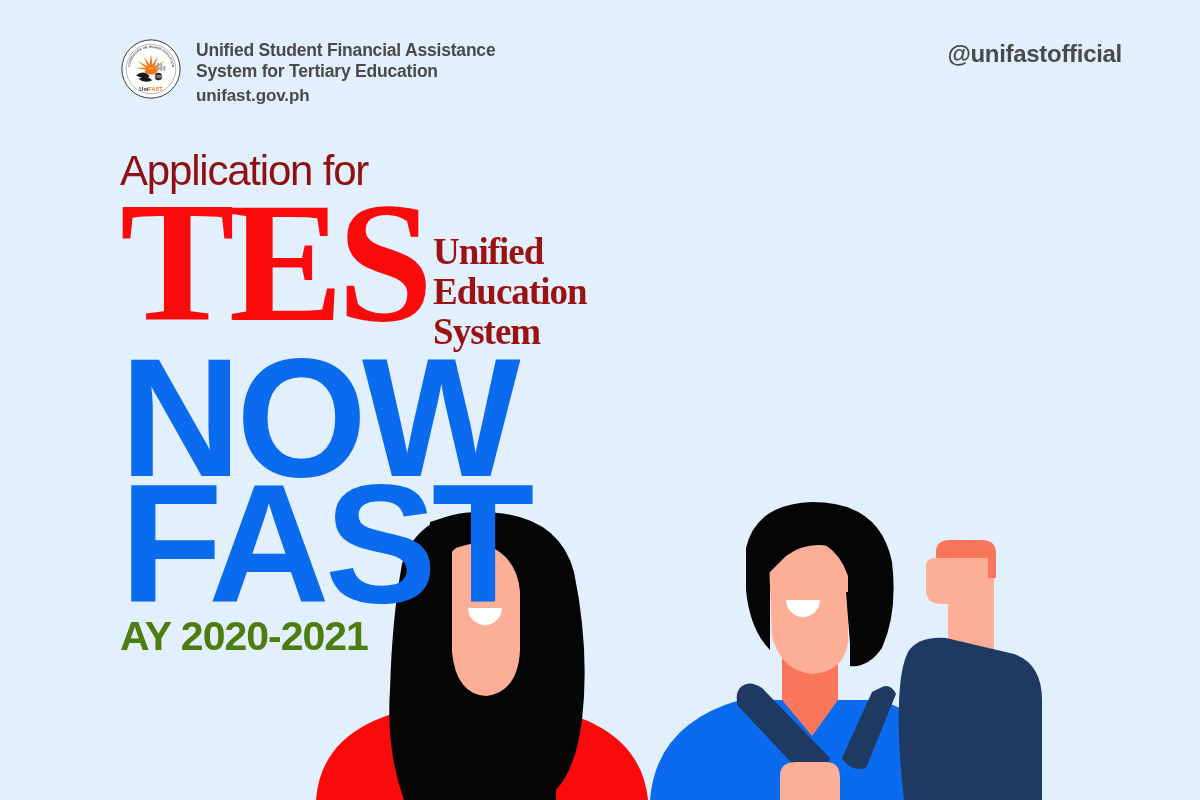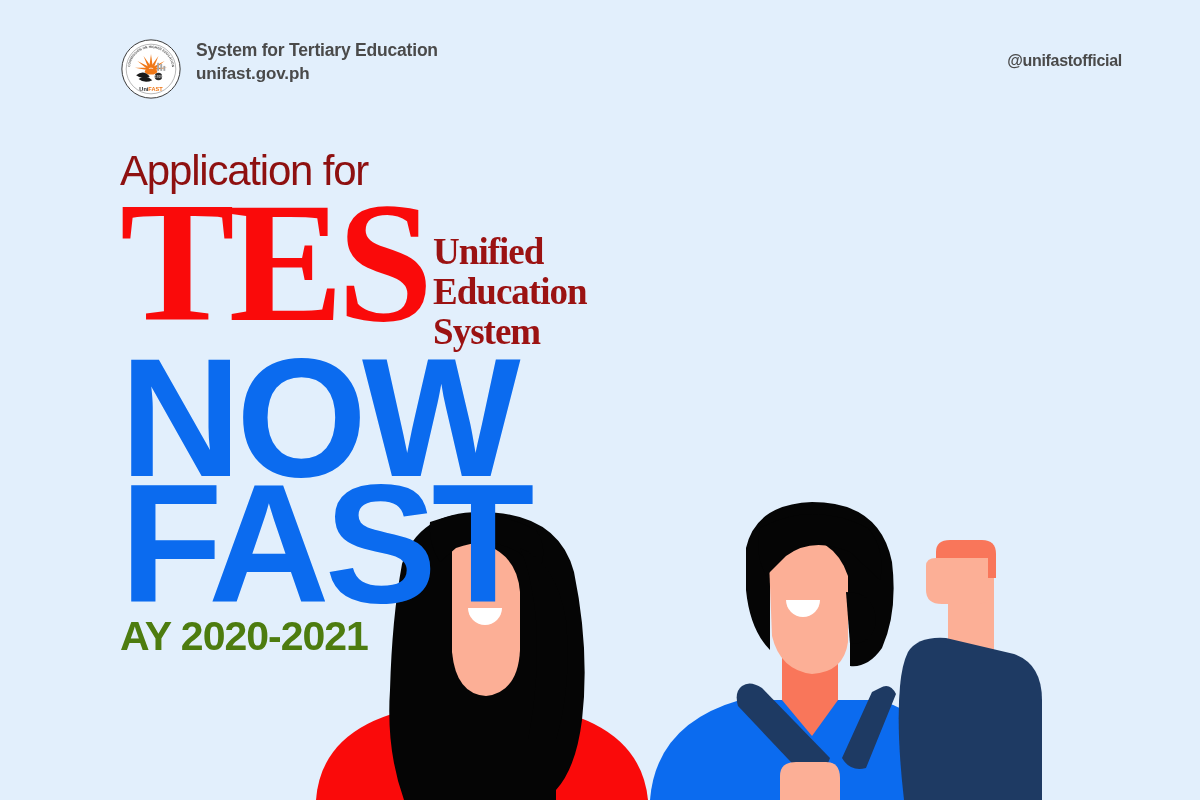--- a/index.html
+++ b/index.html
@@ -24,22 +24,22 @@
   #org-text { padding-top:2px; }
   .org-line {
     font-size:17.5px; font-weight:bold; color:#4A4A4A;
     line-height:1.22; letter-spacing:-0.2px; white-space:nowrap;
   }
   #org-url {
     font-size:17px; font-weight:bold; color:#4A4A4A;
     line-height:1.5; letter-spacing:-0.1px;
   }
   #handle {
-    position:absolute; top:52px; right:78px;
-    font-size:16px; font-weight:bold; color:#4A4A4A;
+    position:absolute; top:40px; right:78px;
+    font-size:24px; font-weight:bold; color:#4A4A4A;
     letter-spacing:-0.3px;
   }
 
   
   #headline { position:absolute; top:150px; left:120px; z-index:5; }
   #appl-for {
     font-size:42px; font-weight:normal; color:#8E1010;
     letter-spacing:-1.2px; line-height:1; 
   }
   #tes-row { display:flex; align-items:flex-start;font-family:Liberation Serif, serif; }
@@ -103,20 +103,21 @@
       <path d="M14,50 A36,36 0 0 1 86,50" fill="none" stroke="none"></path>
       <text font-size="5.4" font-weight="bold" fill="#5A5A5A" font-family="Liberation Sans, sans-serif">
         <textPath href="#arcpath" startOffset="50%" text-anchor="middle">COMMISSION ON HIGHER EDUCATION</textPath>
       </text>
       <defs>
         <path id="arcpath" d="M16,50 A34,34 0 0 1 84,50"></path>
       </defs>
     </svg>
 
     <div id="org-text">
+      <div class="org-line">Unified Student Financial Assistance</div>
       <div class="org-line">System for Tertiary Education</div>
       <div id="org-url">unifast.gov.ph</div>
     </div>
   </div>
 
   <div id="handle">@unifastofficial</div>
 
   <div id="headline">
     <div id="appl-for">Application for</div>
 

